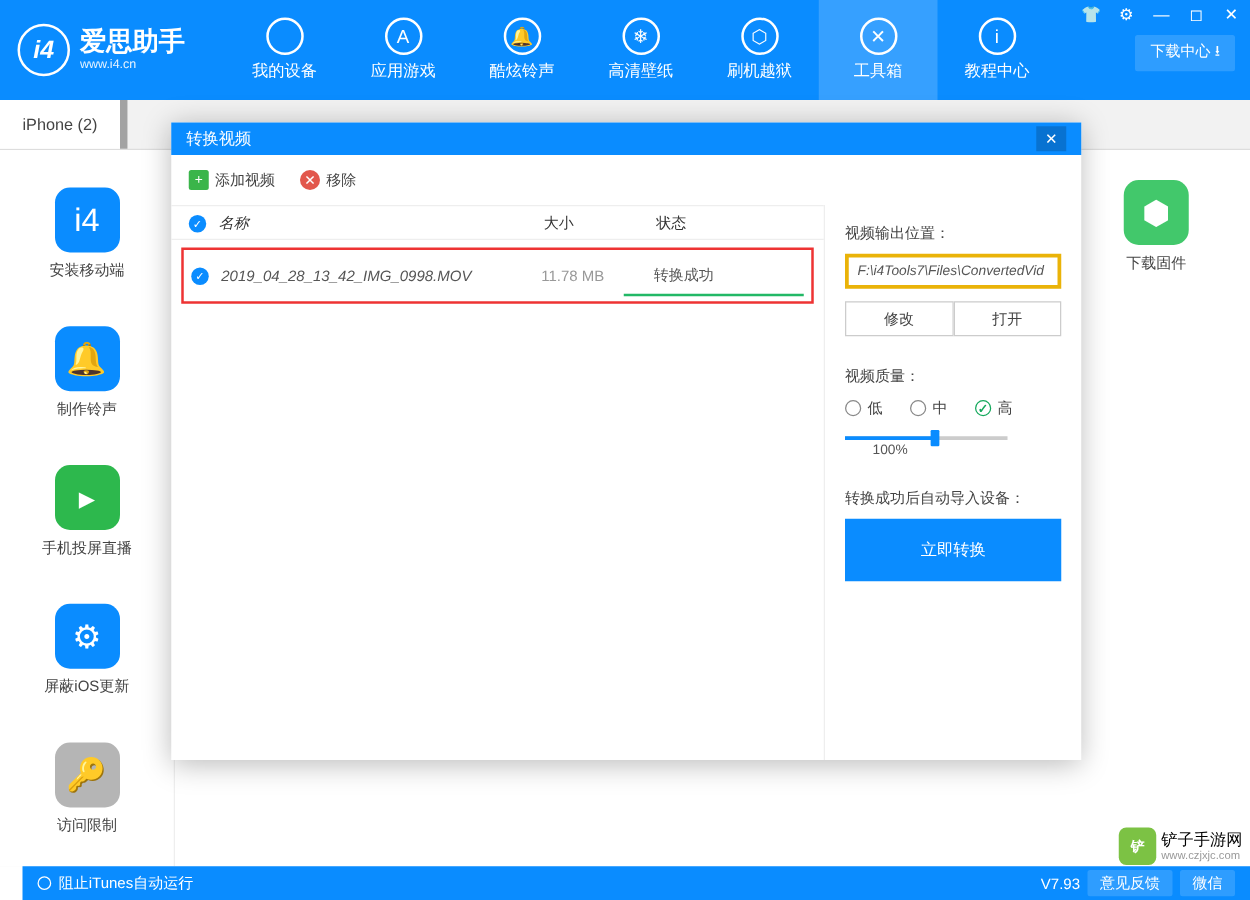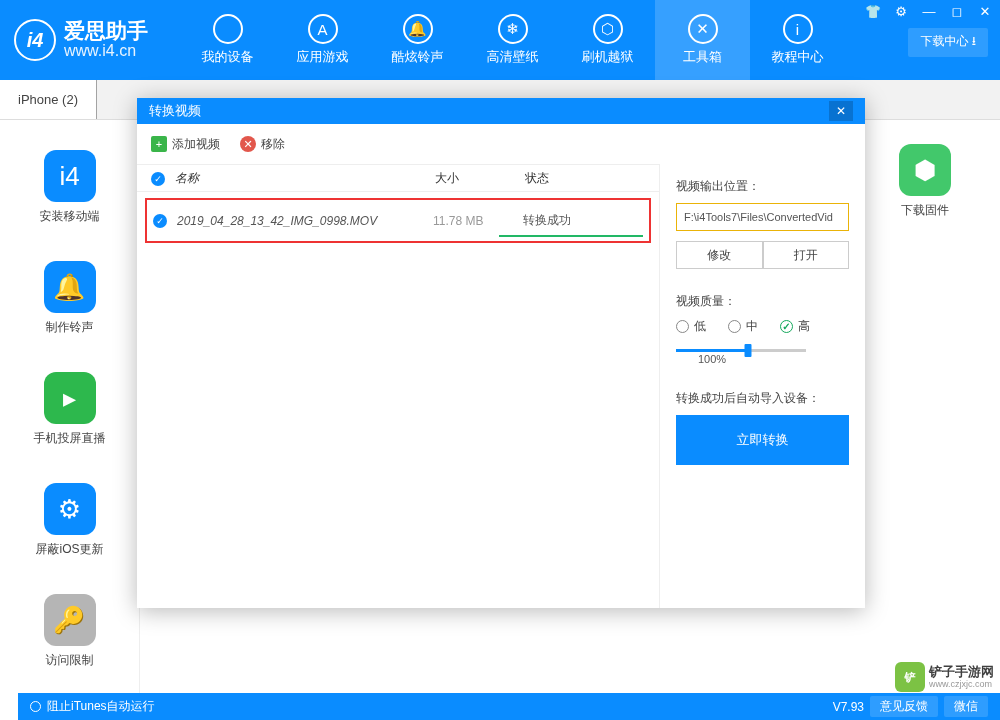--- a/index.html
+++ b/index.html
@@ -3,33 +3,33 @@
 <meta charset="utf-8">
 <style>
   * { box-sizing: border-box; margin: 0; padding: 0; font-family: "Microsoft YaHei", Arial, sans-serif; }
   body { width: 1000px; height: 720px; background: #fff; overflow: hidden; position: relative; }
 
   
   .header { height: 80px; background: #0a8cff; display: flex; align-items: center; color: #fff; position: relative; }
   .logo-block { display: flex; align-items: center; padding: 0 14px; }
   .logo-circle { width: 42px; height: 42px; border: 2px solid #fff; border-radius: 50%; display: flex; align-items: center; justify-content: center; font-weight: bold; font-style: italic; font-size: 20px; margin-right: 8px; }
   .brand-name { font-size: 21px; font-weight: bold; line-height: 1.05; }
-  .brand-sub { font-size: 16px; opacity: .9; }
+  .brand-sub { font-size: 10px; opacity: .9; }
   .nav { display: flex; height: 100%; margin-left: 18px; }
   .nav-item { width: 95px; height: 100%; display: flex; flex-direction: column; align-items: center; justify-content: center; cursor: pointer; font-size: 13px; }
   .nav-item.active { background: rgba(255,255,255,.18); }
   .nav-icon { width: 30px; height: 30px; border: 2px solid #fff; border-radius: 50%; margin-bottom: 4px; display: flex; align-items: center; justify-content: center; font-size: 15px; }
   .titlebar-controls { position: absolute; top: 4px; right: 6px; display: flex; gap: 10px; font-size: 13px; }
   .titlebar-controls span { width: 18px; text-align: center; cursor: pointer; }
   .download-center { position: absolute; top: 28px; right: 12px; background: rgba(255,255,255,.15); color: #fff; font-size: 12px; padding: 4px 12px; border-radius: 2px; cursor: pointer; }
   .download-center::after { content: " ⭳"; }
 
   
   .tabbar { height: 40px; background: #f2f2f2; border-bottom: 1px solid #ddd; display: flex; }
-  .tab { padding: 0 18px; font-size: 13px; color: #444; display: flex; align-items: center; border-right: 1px solid #a3a3a3; background: #fff; }
+  .tab { padding: 0 18px; font-size: 13px; color: #444; display: flex; align-items: center; border-right: 6px solid #a3a3a3; background: #fff; }
 
   
   .main { position: absolute; top: 120px; left: 0; right: 0; bottom: 27px; display: flex; background: #f5f6f7; }
   .sidebar { width: 140px; background: #fff; border-right: 1px solid #eee; padding-top: 30px; }
   .sb-item { display: flex; flex-direction: column; align-items: center; margin-bottom: 36px; cursor: pointer; }
   .sb-icon { width: 52px; height: 52px; border-radius: 12px; display: flex; align-items: center; justify-content: center; color: #fff; font-size: 26px; margin-bottom: 6px; }
   .sb-label { font-size: 12px; color: #444; }
 
   .right-area { flex: 1; position: relative; background: #fff; }
   .right-card { position: absolute; top: 24px; right: 30px; width: 90px; text-align: center; }
@@ -55,39 +55,39 @@
   .col-name { flex:1;font-style:italic; }
   .col-size { width:90px; }
   .col-status { width:120px; }
   .check { width:14px; height:14px; border-radius:50%; background:#0a8cff; display:inline-flex; align-items:center; justify-content:center; color:#fff; font-size:9px; }
   .tbl-row { border:2px solid #e33; margin:6px 8px 0; padding:12px 6px; display:flex; align-items:center; font-size:12px; color:#555; position:relative; }
   .tbl-row .col-size { color:#999; }
   .progress { position:absolute; left:352px; right:6px; bottom:4px; height:2px; background:#22b866; }
 
   .dlg-right { width:205px; padding:14px 16px; font-size:12px; color:#444; }
   .field-label { margin-bottom:8px; }
-  .path-input { width:100%; height:28px; border:1px solid #eab308; padding:0 7px; font-size:11px; color:#555; overflow:hidden; white-space:nowrap; }
+  .path-input { width:100%; height:28px; border:3px solid #eab308; padding:0 7px; font-size:11px; color:#555; overflow:hidden; white-space:nowrap;font-style:italic; }
   .btn-row { display:flex; margin-top:10px; }
   .small-btn { flex:1; height:28px; border:1px solid #ccc; background:#fff; font-size:12px; color:#444; cursor:pointer; }
   .section-gap { margin-top:24px; }
   .radio-row { display:flex; gap:22px; margin-top:8px; align-items:center; }
   .radio { display:flex; align-items:center; cursor:pointer; }
   .radio-dot { width:13px; height:13px; border:1.5px solid #888; border-radius:50%; margin-right:5px; display:inline-flex; align-items:center; justify-content:center; }
   .radio.sel .radio-dot { border-color:#14a85c; }
   .radio.sel .radio-dot::after { content:"✓"; color:#14a85c; font-size:10px; font-weight:bold; }
   .slider-track { height:3px; background:#ccc; position:relative; margin-top:14px; width:130px; display:inline-block; vertical-align:middle; }
   .slider-fill { position:absolute; left:0; top:0; bottom:0; width:55%; background:#0a8cff; }
   .slider-thumb { position:absolute; left:55%; top:-5px; width:7px; height:13px; background:#0a8cff; border-radius:1px; transform:translateX(-50%); }
   .slider-val { display:inline-block; margin-left:22px; font-size:11px; color:#555; }
   .primary-btn { width:100%; height:50px; background:#0a8cff; color:#fff; border:none; font-size:13px; cursor:pointer; }
 
   
   .wm { position:absolute; right:6px; bottom:28px; display:flex; align-items:center; font-size:11px; color:#7a7; z-index:20; }
   .wm-ico { width:30px; height:30px; background:#7cc244; border-radius:6px; margin-right:4px; display:flex; align-items:center; justify-content:center; color:#fff; font-weight:bold; }
-  .wm-txt1 { color:#404040; font-weight:bold; font-size:13px; line-height:1.05; }
+  .wm-txt1 { color:#000000; font-weight:normal; font-size:13px; line-height:1.05; }
   .wm-txt2 { color:#999; font-size:9px; }
 </style>
 </head>
 <body>
 
 <div class="header">
   <div class="logo-block">
     <div class="logo-circle">i4</div>
     <div>
       <div class="brand-name">爱思助手</div>

